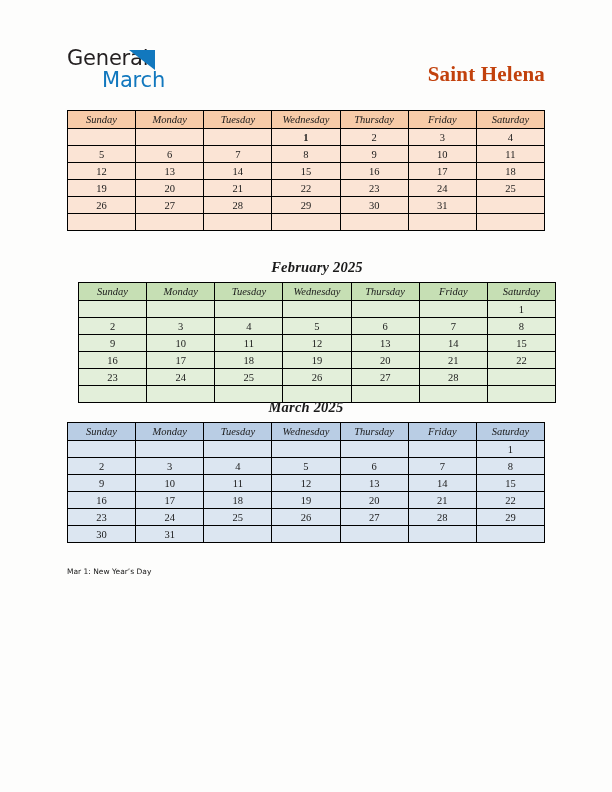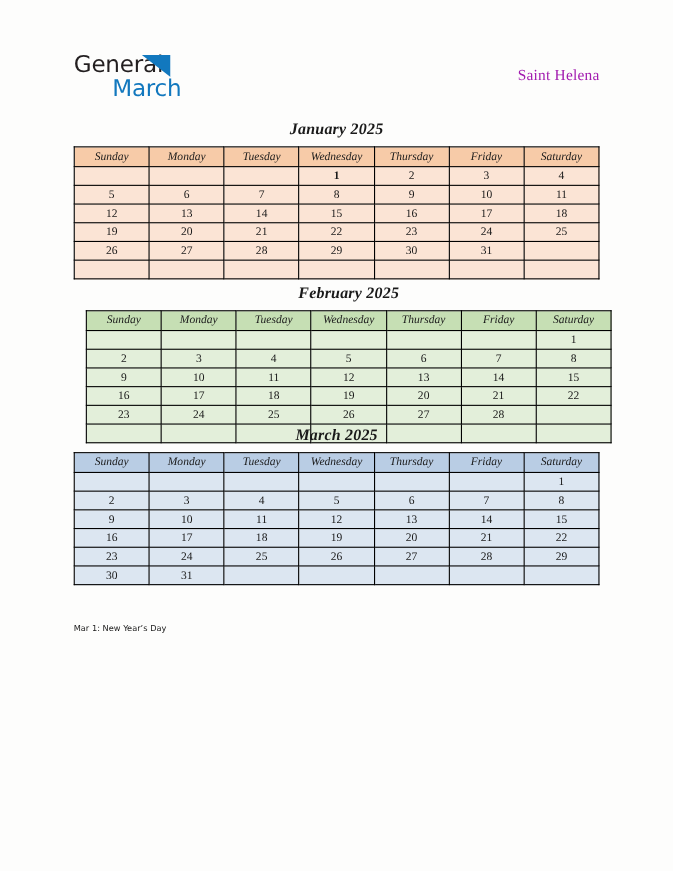--- a/index.html
+++ b/index.html
@@ -55,36 +55,36 @@
     left: 62px;
     top: 2px;
     width: 26px;
     height: 20px;
   }
   .country-title {
     position: absolute;
     right: 0;
     top: 14px;
     font-family: "Liberation Serif", serif;
-    font-weight: normal;
-    font-size: 14px;
-    color: #a21caf;
+    font-weight: bold;
+    font-size: 21px;
+    color: #c2410c;
     letter-spacing: 0.2px;
     white-space: nowrap;
   }
 
   
   .month-block {
     position: absolute;
     left: 67px;
     width: 478px;
   }
   #month-0 { top: 110px; }
   #month-1 { top: 259px; padding-left: 11px; }
-  #month-2 { top: 388px; }
+  #month-2 { top: 399px; }
 
   .month-title {
     text-align: center;
     font-family: "Liberation Serif", serif;
     font-style: italic;
     font-weight: bold;
     font-size: 14.5px;
     color: #1a1a1a;
     margin: 0 0 6px 0;
     letter-spacing: 0.2px;
@@ -146,21 +146,20 @@
       <svg width="26" height="20" viewBox="0 0 26 20" aria-hidden="true">
         <polygon points="0,0 0,20 26,20" fill="#1278be" transform="rotate(180 13 10)"></polygon>
       </svg>
     </span>
     <span class="logo-blue">March</span>
   </div>
   <div class="country-title">Saint Helena</div>
 </div>
 
 <div class="month-block" id="month-0">
-  <div class="month-title">January 2025</div>
   <table class="cal theme-jan">
     <thead>
       <tr>
         <th>Sunday</th>
         <th>Monday</th>
         <th>Tuesday</th>
         <th>Wednesday</th>
         <th>Thursday</th>
         <th>Friday</th>
         <th>Saturday</th>

